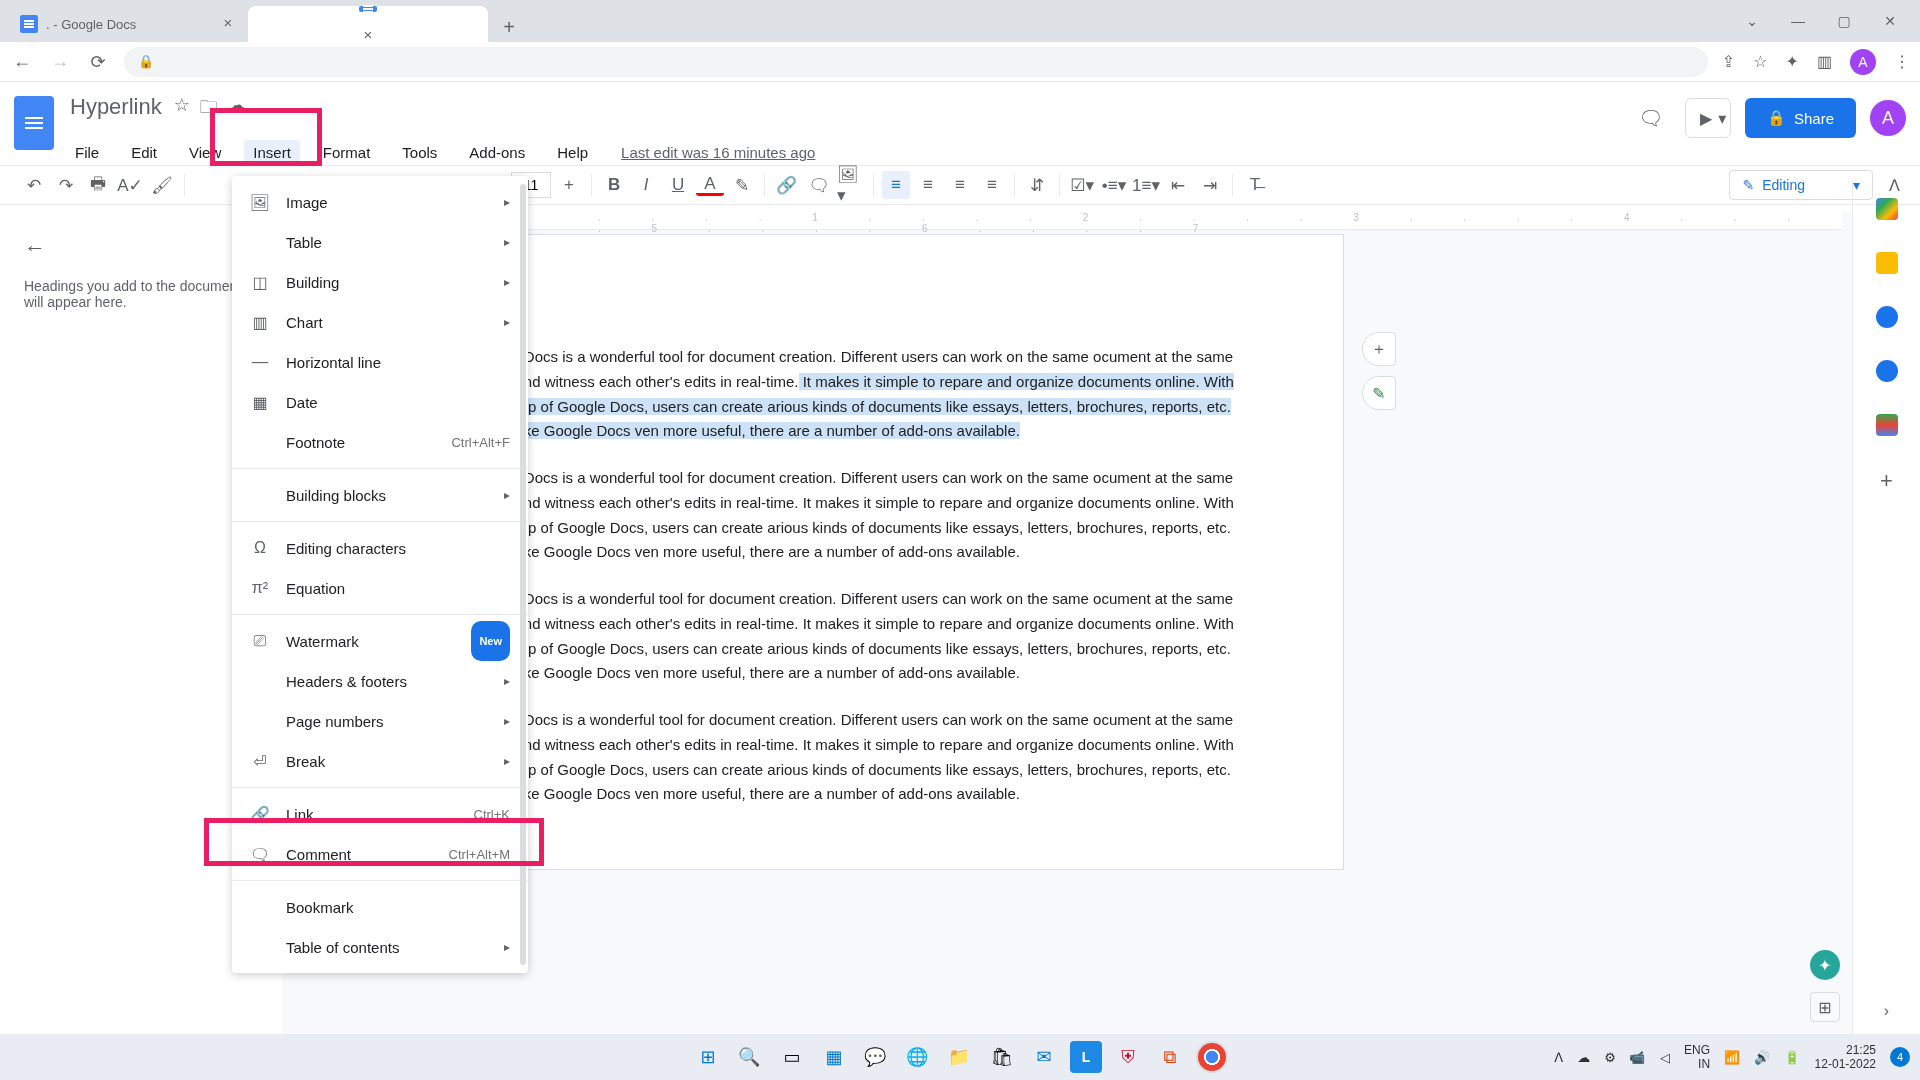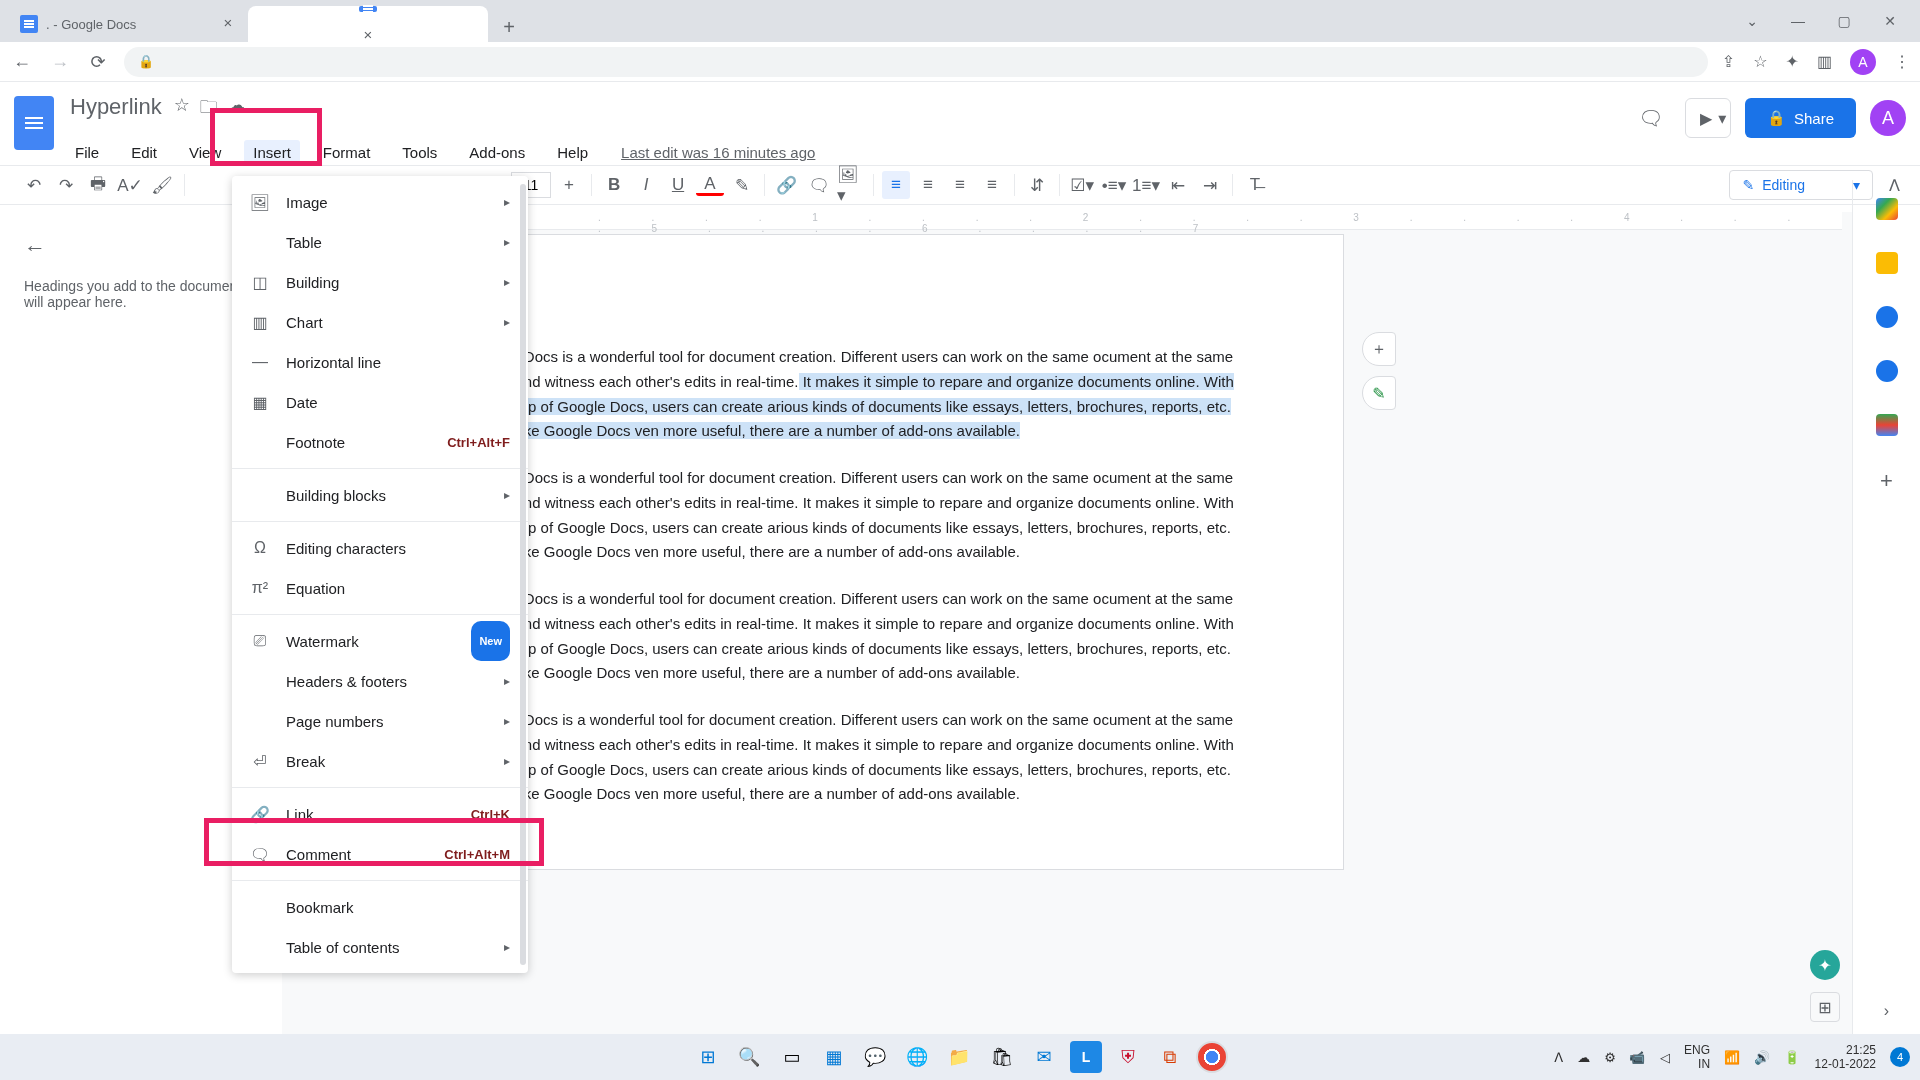--- a/index.html
+++ b/index.html
@@ -69,21 +69,21 @@
 
 .side-panel { position: absolute; right: 0; top: 180px; bottom: 46px; width: 68px; display: flex; flex-direction: column; align-items: center; padding-top: 18px; gap: 32px; border-left: 1px solid #e8eaed; }
 .side-panel .spicon { width: 22px; height: 22px; border-radius: 4px; }
 
 
 .insert-menu { position: absolute; top: 176px; left: 232px; width: 296px; background: #fff; box-shadow: 0 2px 10px rgba(0,0,0,.2); border-radius: 4px; padding: 6px 0; z-index: 40; font-size: 15px; color: #202124; }
 .insert-menu .mi { display: flex; align-items: center; height: 40px; padding: 0 18px; gap: 16px; position: relative; }
 .insert-menu .mi .micon { width: 20px; height: 20px; color: #5f6368; display: flex; align-items: center; justify-content: center; font-size: 16px; }
 .insert-menu .mi .lbl { flex: 1; }
 .insert-menu .mi .sub { color: #5f6368; font-size: 12px; }
-.insert-menu .mi .shortcut { color: #7f1d1d; font-size: 13px; font-weight: bold; }
+.insert-menu .mi .shortcut { color: #737373; font-size: 13px; }
 .insert-menu hr { border: none; border-top: 1px solid #e8eaed; margin: 6px 0; }
 .new-badge { background: #1a73e8; color: #fff; font-size: 11px; padding: 14px 8px; border-radius: 10px; font-weight: 600; }
 .insert-scroll { position: absolute; right: 2px; top: 8px; bottom: 8px; width: 6px; background: #dadce0; border-radius: 3px; }
 
 
 .taskbar { position: absolute; bottom: 0; left: 0; right: 0; height: 46px; background: #e9edf3; display: flex; align-items: center; padding: 0 10px; }
 .task-center { position: absolute; left: 50%; transform: translateX(-50%); display: flex; gap: 10px; align-items: center; }
 .tcicon { width: 32px; height: 32px; border-radius: 4px; display: flex; align-items: center; justify-content: center; font-size: 18px; }
 .tray { margin-left: auto; display: flex; align-items: center; gap: 14px; font-size: 13px; color: #303030; }
 .tray .clock { text-align: right; font-size: 12px; line-height: 1.2; }

